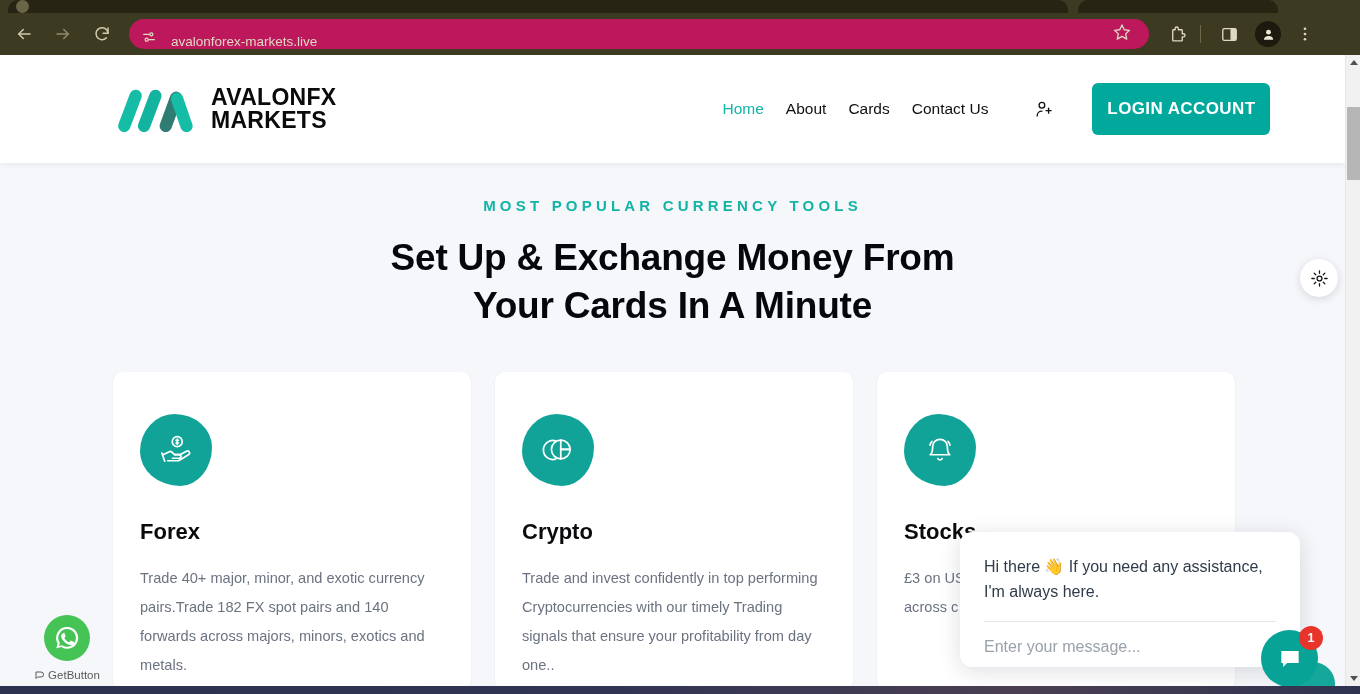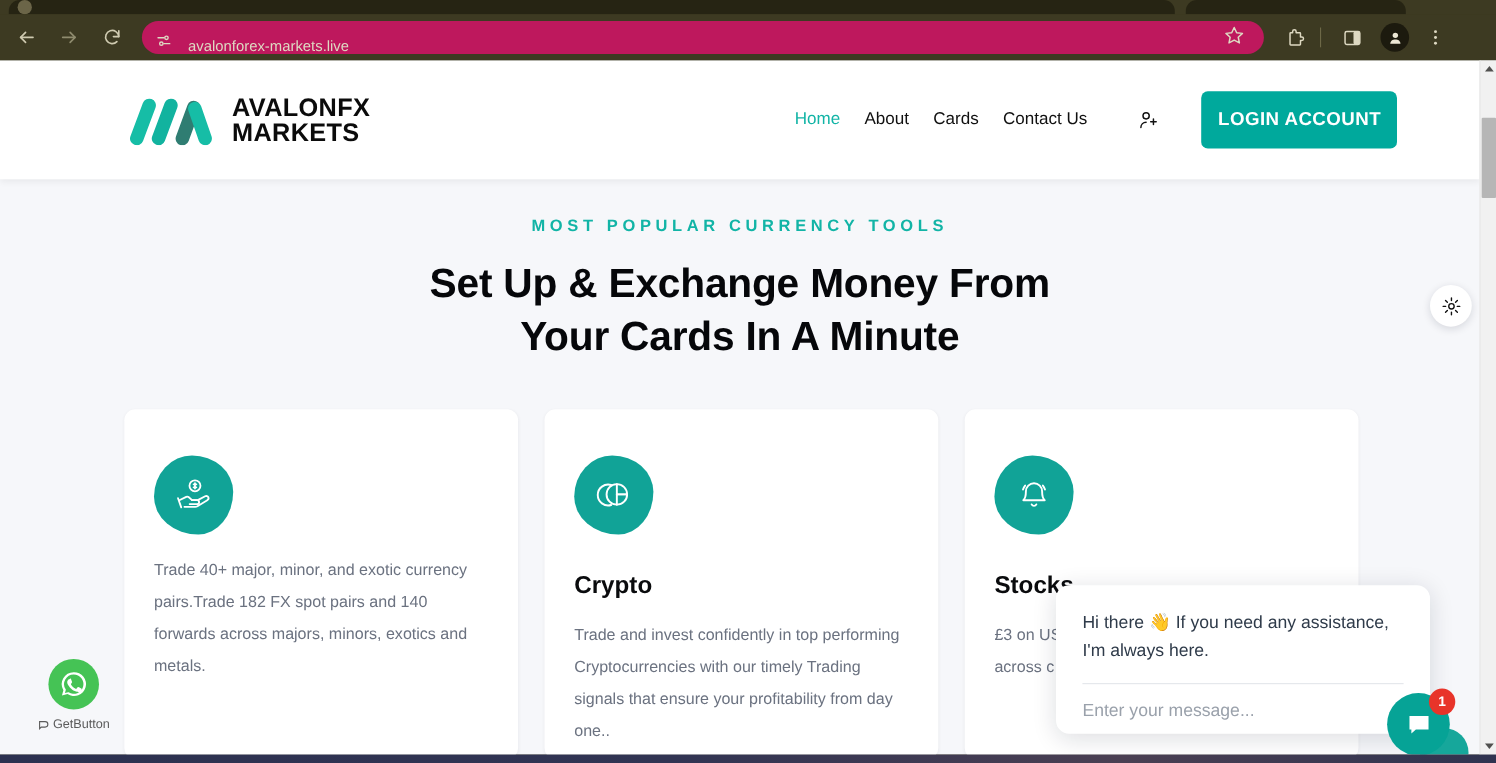--- a/index.html
+++ b/index.html
@@ -213,21 +213,21 @@
     position: absolute; left: 1299px; top: 571px;
     width: 24px; height: 24px; border-radius: 50%;
     background: #e8342a; color: #fff;
     font-size: 12.5px; font-weight: bold;
     display: flex; align-items: center; justify-content: center;
     z-index: 43;
   }
 
   
   #wa-wrap {
-    position: absolute; left: 22px; top: 544px; z-index: 40;
+    position: absolute; left: 22px; top: 560px; z-index: 40;
     text-align: center; width: 90px;
   }
   #wa-btn {
     width: 46px; height: 46px; border-radius: 50%;
     background: #45c355; margin: 0 auto;
     display: flex; align-items: center; justify-content: center;
     cursor: pointer;
   }
   #wa-label {
     margin-top: 8px; font-size: 11.5px; color: #5b5b5b;
@@ -394,20 +394,21 @@
       <div class="card">
         <div class="card-icon">
           <svg width="40" height="40" viewBox="0 0 48 48" fill="none" stroke="#fff" stroke-width="2" stroke-linecap="round" stroke-linejoin="round">
             <circle cx="25.5" cy="14" r="6"></circle>
             <path d="M25.5 11v6M24 12.4h3M24 15.6h3"></path>
             <path d="M9 29.5l7-3.5c1-.5 2-.3 2.8.4l3.5 3.2h5.3c1.4 0 2.4 1 2.4 2.2 0 1.2-1 2.1-2.4 2.1h-7.9"></path>
             <path d="M22.3 29.6h6.3l8-4.2c1.3-.7 2.8-.2 3.4 1 .6 1.2.1 2.6-1.1 3.3l-10.7 6.5c-.8.5-1.5.7-2.4.7H14"></path>
             <path d="M7 27.5l3.5 10"></path>
           </svg>
         </div>
+        <div class="card-title">Forex</div>
         <div class="card-body">Trade 40+ major, minor, and exotic currency pairs.Trade 182 FX spot pairs and 140 forwards across majors, minors, exotics and metals.</div>
       </div>
 
       <div class="card">
         <div class="card-icon">
           <svg width="38" height="38" viewBox="0 0 48 48" fill="none" stroke="#fff" stroke-width="2.2" stroke-linecap="round" stroke-linejoin="round">
             <path d="M21 12.5a12 12 0 1 0 0 23"></path>
             <path d="M27.5 11.5v11.8h11.8A11.8 11.8 0 0 0 27.5 11.5z"></path>
             <path d="M27.5 23.3h11.8a11.8 11.8 0 1 1-11.8-11.8"></path>
             <line x1="27.5" y1="23.3" x2="27.5" y2="35.2"></line>

